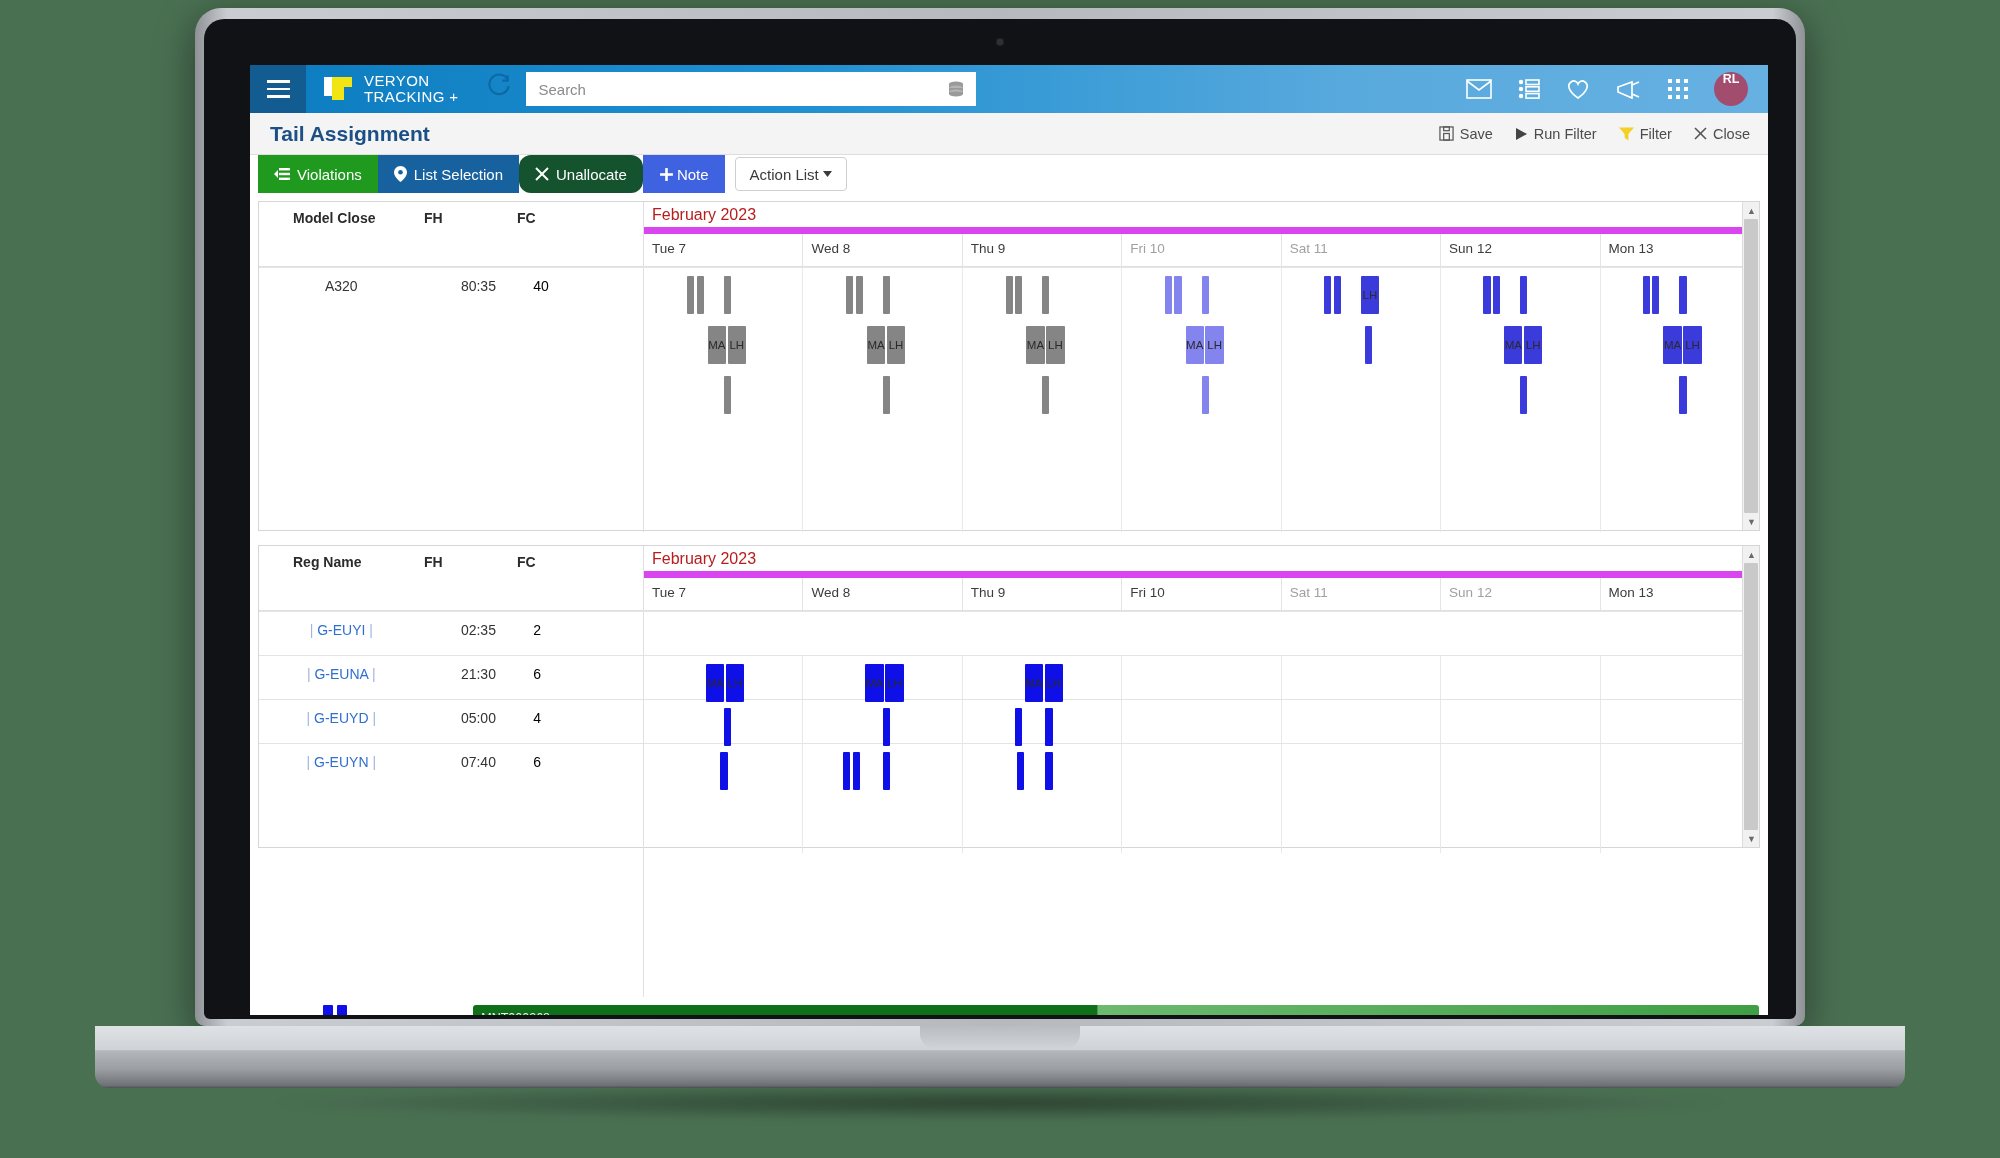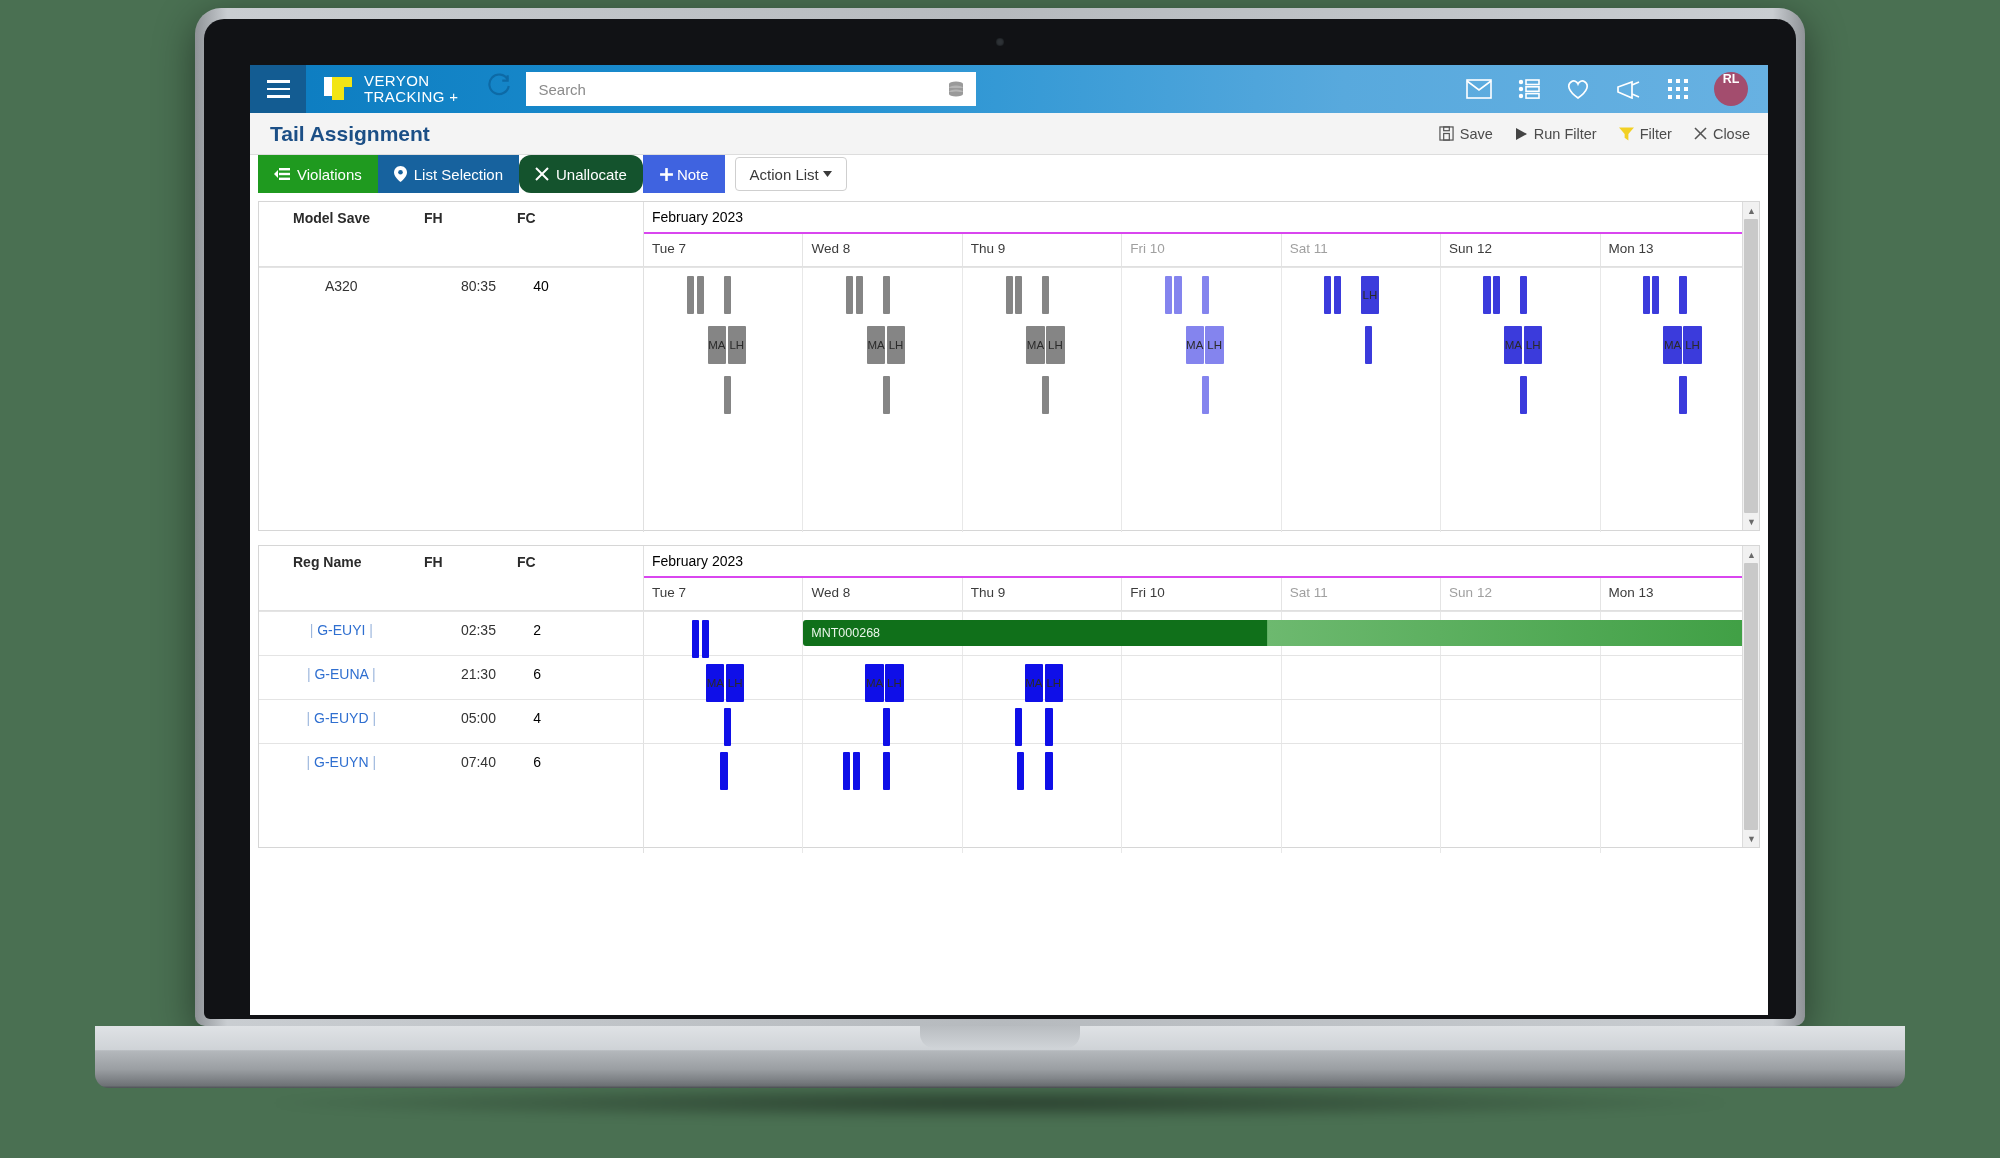--- a/index.html
+++ b/index.html
@@ -143,21 +143,21 @@
   .col-label { font-size:14px; font-weight:bold; color:#2b2b2b; }
 
   .left-cols { width: 385px; flex:0 0 385px; border-right:1px solid #e0e0e0; }
   .lc-row { display:flex; height:32px; align-items:center; }
   .lc-c1 { width:165px; padding-left:34px; }
   .lc-c2 { width:93px; }
   .lc-c3 { width:110px; }
 
   .time-area { flex:1; position:relative; overflow:hidden; }
   .month-row { height:32px; display:flex; align-items:center; padding-left:8px;
-               font-size:14px; color:#000000; border-bottom:2px solid #d946ef; }
+               font-size:16px; color:#b91c1c; border-bottom:7px solid #d946ef; }
   .day-row { height:32px; display:flex; }
   .day-cell {
     flex:1 0 0; font-size:13.5px; color:#3c3c3c;
     padding: 7px 0 0 8px; border-left:1px solid #e4e4e4;
   }
   .day-cell.weekend { color:#a0a0a0; }
   .day-cell:first-child { border-left:0; }
 
   .body-row { display:flex; border-top:1px solid #e4e4e4; }
   .body-left { width:385px; flex:0 0 385px; border-right:1px solid #e0e0e0; display:flex; align-items:flex-start; padding-top:10px; }
@@ -357,21 +357,21 @@
                 <polygon points="0,0 9,0 4.5,6"></polygon>
               </svg>
           </div>
         </div>
 
         <div id="grids-mount">
             <div class="grid-panel" style="margin: 8px 8px 0px; height: 330px;">
               <div class="grid-head-row">
                 <div class="left-cols">
                   <div class="lc-row">
-                    <div class="lc-c1 col-label">Model Save</div>
+                    <div class="lc-c1 col-label">Model Close</div>
                     <div class="lc-c2 col-label" style="text-align: left;">FH</div>
                     <div class="lc-c3 col-label" style="text-align: left;">FC</div>
                   </div>
                   <div class="lc-row"></div>
                 </div>
                 <div class="time-area">
                   <div class="month-row">February 2023</div>
                   <div class="day-row">
                     <div class="day-cell">Tue 7</div>
                     <div class="day-cell">Wed 8</div>
@@ -463,21 +463,21 @@
                     <div class="day-cell">Tue 7</div>
                     <div class="day-cell">Wed 8</div>
                     <div class="day-cell">Thu 9</div>
                     <div class="day-cell">Fri 10</div>
                     <div class="day-cell weekend">Sat 11</div>
                     <div class="day-cell weekend">Sun 12</div>
                     <div class="day-cell">Mon 13</div>
                   </div>
                 </div>
               </div>
-              <div class="body-row" style="height: 44px;">
+              <div class="body-row" style="height: 44px; flex-direction: column;">
                 <div class="body-left">
                   <div class="bl-c1"><span class="regpipe">|</span> <span class="reglink">G-EUYI</span> <span class="regpipe">|</span></div>
                   <div class="bl-c2">02:35</div>
                   <div class="bl-c3">2</div>
                 </div>
                 <div class="lanes">
                   <div class="lane-cols">
                     <div class="lane-col"></div>
                     <div class="lane-col"></div>
                     <div class="lane-col"></div>

